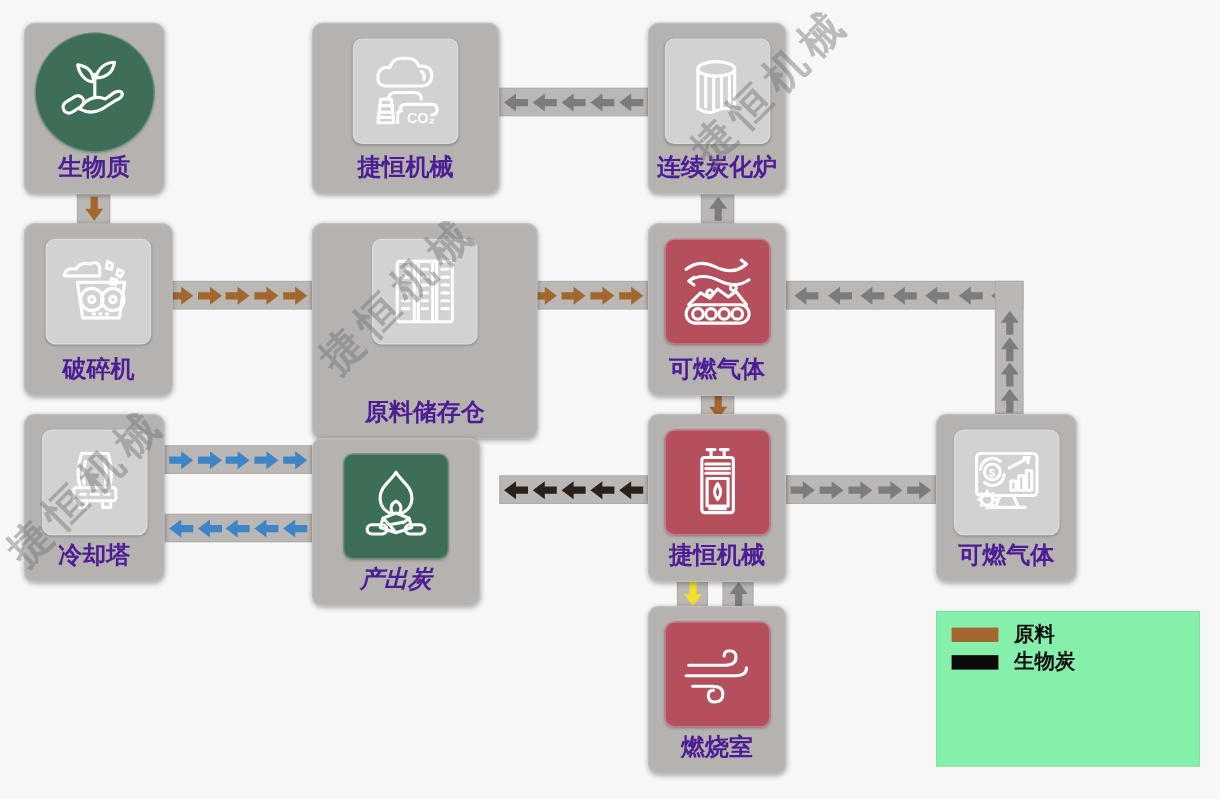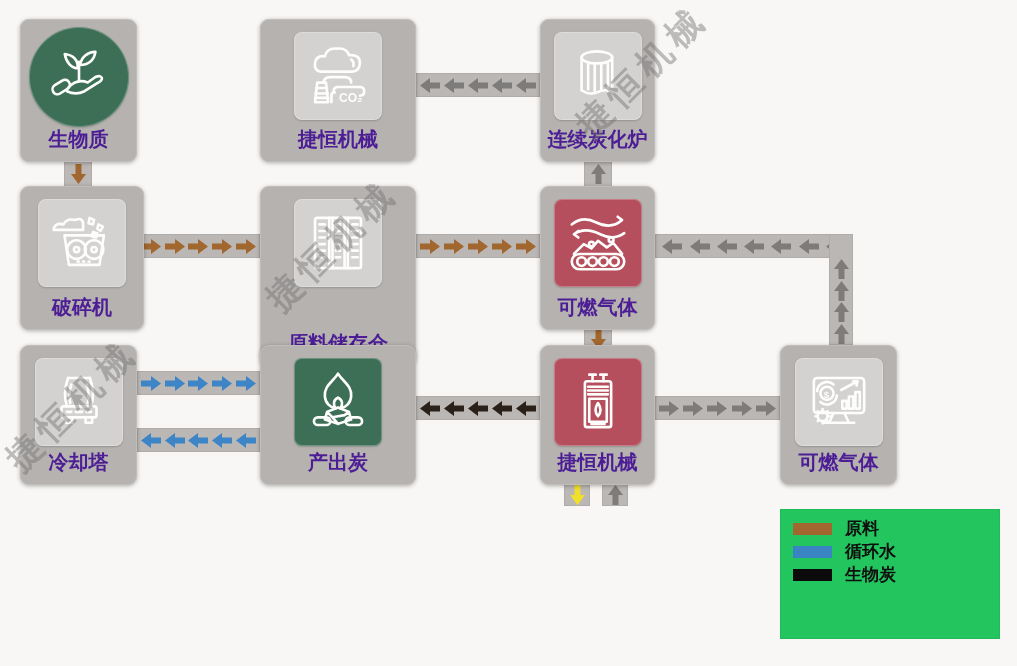--- a/index.html
+++ b/index.html
@@ -33,21 +33,21 @@
   .label{position:absolute;bottom:9px;left:50%;transform:translateX(-50%);
          font-size:20px;font-weight:700;color:#4c1d95;white-space:nowrap;}
 
   
   .watermark{position:absolute;z-index:4;color:rgba(115,113,112,.45);
              font-size:35px;font-weight:600;letter-spacing:7px;white-space:nowrap;
              transform:rotate(-45deg);pointer-events:none;}
 
   
   .legend{position:absolute;left:780px;top:509px;width:220px;height:130px;
-          background:#22c55e;z-index:2;padding:0;box-shadow:inset 0 0 0 1px rgba(0,0,0,.05);}
+          background:#86efac;z-index:2;padding:0;box-shadow:inset 0 0 0 1px rgba(0,0,0,.05);}
   .legend-row{display:flex;align-items:center;height:23px;margin:0 0 0 13px;}
   .legend-row:first-child{margin-top:8px;}
   .chip{width:39px;height:12px;margin-right:13px;flex:0 0 auto;}
   .chip.c0{background:#a2672f}
   .chip.c1{background:#f5e62e}
   .chip.c2{background:#8f8f8f}
   .chip.c3{background:#3b84c4}
   .chip.c4{background:#0b0b0b}
   .legend-label{font-size:17px;font-weight:700;color:#0f0f0f;}
 </style>
@@ -288,21 +288,21 @@
         <circle cx="27" cy="38" r="8.5"></circle>
           <circle cx="27" cy="38" r="2.4"></circle>
         <circle cx="43" cy="38" r="8.5"></circle>
           <circle cx="43" cy="38" r="2.4"></circle>
         <path d="M28 49 h1 M33 49 h1 M38 49 h1 M30 52 h1 M35 52 h1"></path>
       </svg>
     </div>
     <div class="label">破碎机</div>
   </div>
 
-  <div class="node" style="left:260px;top:186px;width:156px;height:180px;">
+  <div class="node" style="left:260px;top:186px;width:156px;height:180px;padding-left:32px;">
     <div class="plate">
       <svg viewBox="0 0 64 64">
         <rect x="11" y="9" width="42" height="46" rx="2"></rect>
         <path d="M24 9 V55 M27 9 V55 M38 9 V55 M41 9 V55"></path>
         <path d="M15 15 h5 M15 21 h5 M15 27 h5 M15 33 h5 M15 39 h5 M15 45 h5"></path>
         <path d="M30 15 h4 M30 21 h4 M30 27 h4 M30 33 h4 M30 39 h4 M30 45 h4"></path>
         <path d="M45 15 h5 M45 21 h5 M45 27 h5 M45 33 h5 M45 39 h5 M45 45 h5"></path>
       </svg>
     </div>
     <div class="label">原料储存仓</div>
@@ -333,21 +333,21 @@
         <path d="M22 10 Q17 24 21 36 M42 10 Q47 24 43 36"></path>
         <path d="M25 16 Q22 25 24 33 M39 16 Q42 25 40 33"></path>
         <rect x="16" y="36" width="32" height="10" rx="2"></rect>
         <path d="M20 46 v5 h6 v-5 M38 46 v5 h6 v-5"></path>
         <path d="M21 41 h4 M29 41 h6 M39 41 h4"></path>
       </svg>
     </div>
     <div class="label">冷却塔</div>
   </div>
 
-  <div class="node" style="left:260px;top:345px;width:156px;height:140px;">
+  <div class="node" style="left:260px;top:365px;width:140px;height:140px;font-style:italic;">
     <div class="plate green">
       <svg viewBox="0 0 64 64">
         <path d="M32 6 C36 13 45 17 44 27 C43.5 33 39 37 34 38 C37 34 36 30 32 28 C28 30 27 34 30 38 C25 37 20.5 33 20 27 C19 17 28 13 32 6 Z"></path>
         <path d="M22 41 L32 37 L42 41 L44 48 L32 52 L20 48 Z M22 41 L27 46 L38 44 L42 41 M27 46 L32 52"></path>
         <rect x="10" y="46" width="15" height="7" rx="3.5"></rect>
         <rect x="39" y="46" width="15" height="7" rx="3.5"></rect>
       </svg>
     </div>
     <div class="label">产出炭</div>
   </div>
@@ -378,31 +378,37 @@
         <rect x="41" y="27" width="4" height="11"></rect>
         <rect x="47" y="23" width="4" height="15"></rect>
         <path d="M34 21 L49 13 M49 13 l-4 0 m4 0 l-1 4"></path>
         <circle cx="17" cy="45" r="4.5"></circle>
         <path d="M17 38.5 v2 M17 49.5 v2 M10.5 45 h2 M21.5 45 h2 M12.5 40.5 l1.4 1.4 M20.1 48.1 l1.4 1.4 M21.5 40.5 l-1.4 1.4 M13.9 48.1 l-1.4 1.4"></path>
       </svg>
     </div>
     <div class="label">可燃气体</div>
   </div>
 
+  <div class="node" style="left:540px;top:505px;width:115px;height:140px;">
+    <div class="plate red">
+      <svg viewBox="0 0 64 64">
+        <path d="M10 25 H38 Q46 25 46 19 Q46 14 41 14 Q37 14 37 18"></path>
+        <path d="M8 33 H46 Q54 33 54 27"></path>
+        <path d="M13 41 H28 Q36 41 36 47 Q36 53 30 53 Q25 53 25 48 Q25 44 29 44"></path>
+      </svg>
+    </div>
+    <div class="label">燃烧室</div>
+  </div>
 
   <div class="legend">
     <div class="legend-row">
       <span class="chip c0"></span>
       <span class="legend-label">原料</span>
     </div>
     <div class="legend-row">
-      <span class="chip c3"></span>
-      <span class="legend-label">循环水</span>
-    </div>
-    <div class="legend-row">
       <span class="chip c4"></span>
       <span class="legend-label">生物炭</span>
     </div>
   </div>
 
   <div class="watermark" style="left:558px;top:48px;">捷恒机械</div>
   <div class="watermark" style="left:248px;top:222px;">捷恒机械</div>
   <div class="watermark" style="left:-12px;top:382px;">捷恒机械</div>
 
 </div>

